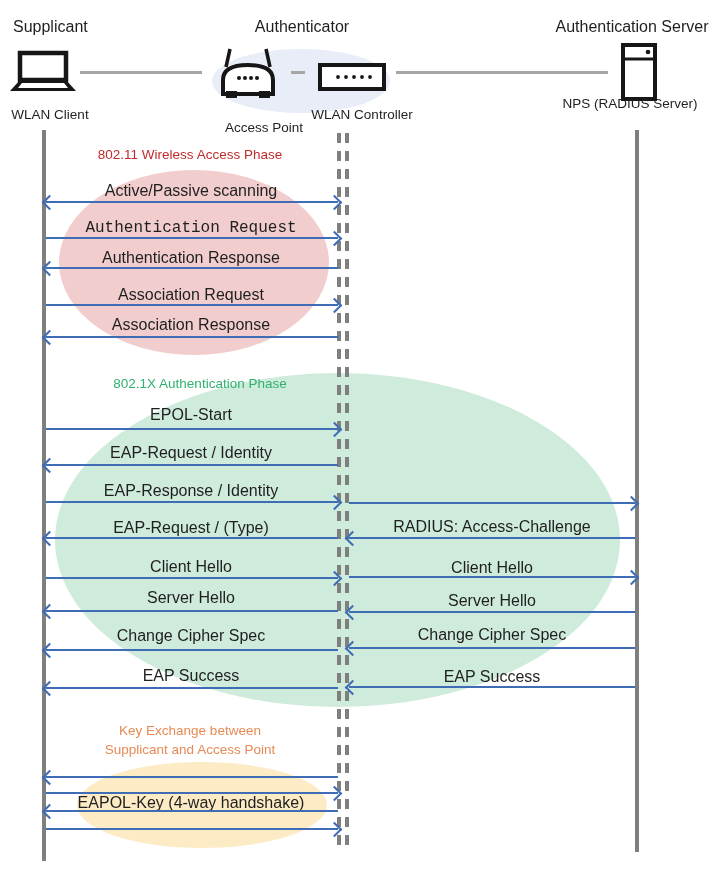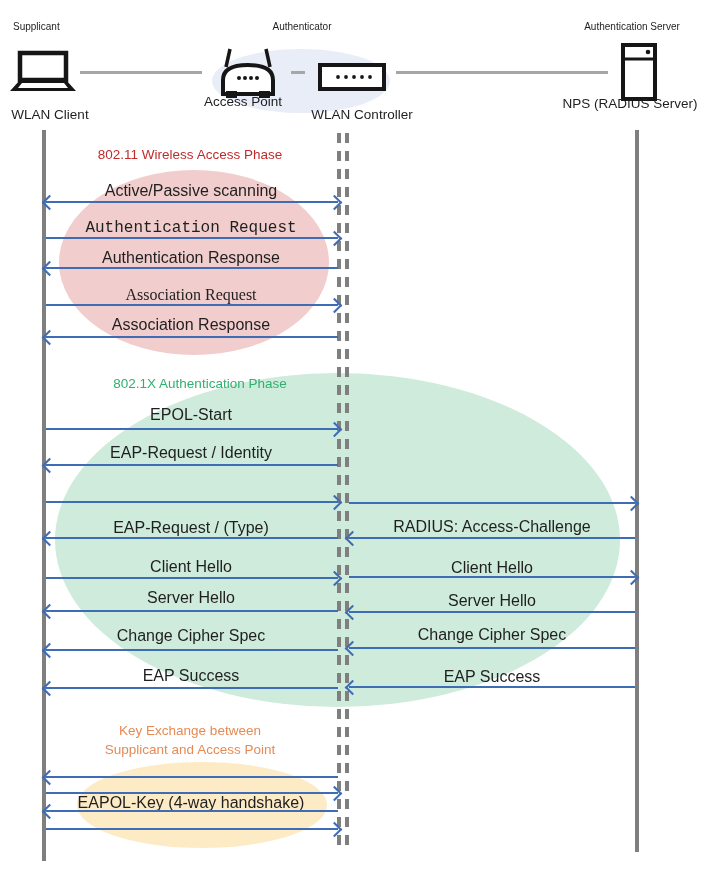--- a/index.html
+++ b/index.html
@@ -1,20 +1,20 @@
 <!DOCTYPE html>
 <html style="--arrow: #3E6CB5; --lifeline: #7F7F7F; --text: #1F1F1F; --phase1_fill: #F2CDCD; --phase1_title: #C02B2B; --phase2_fill: #CEEBDC; --phase2_title: #2FB16F; --phase3_fill: #FDEBC5; --phase3_title: #E78A54; --authenticator_fill: #E9EDF7;"><head>
 <meta charset="utf-8">
 <style>
   html,body{margin:0;padding:0;background:#fff;}
   .stage{position:relative;width:713px;height:875px;background:#ffffff;overflow:hidden;
          font-family:"Liberation Sans",sans-serif;color:#1f1f1f;}
   .txt{position:absolute;font-size:16px;line-height:16px;white-space:nowrap;}
   .ctr{text-align:center;}
-  .role{font-size:10px;}
+  .role{font-size:16px;}
   .cap{font-size:13.5px;}
   .ptitle{font-size:13.5px;}
   .ellipse{position:absolute;border-radius:50%;}
   .lifeline{position:absolute;width:4px;background:var(--lifeline);}
   .lifeline.dashed{background:repeating-linear-gradient(to bottom,var(--lifeline) 0 10px,transparent 10px 18px);}
   .conn{position:absolute;height:3px;background:#a6a6a6;}
   .arr{position:absolute;height:0;border-top:2.2px solid var(--arrow);}
   .arr i{position:absolute;display:block;width:9px;height:9px;}
   .arr i.r{right:-2px;top:-6.5px;border-top:2.4px solid var(--arrow);border-right:2.4px solid var(--arrow);transform:rotate(45deg);}
   .arr i.l{left:-2px;top:-6.5px;border-bottom:2.4px solid var(--arrow);border-left:2.4px solid var(--arrow);transform:rotate(45deg);}
@@ -62,21 +62,21 @@
     <circle cx="52" cy="14" r="1.9" fill="#161616"></circle>
   </svg>
 
   <svg class="icon" style="left:620px;top:43px;" width="38" height="58" viewBox="0 0 38 58">
     <rect x="3" y="2" width="32" height="54" fill="#ffffff" stroke="#161616" stroke-width="4"></rect>
     <line x1="3" y1="16" x2="35" y2="16" stroke="#161616" stroke-width="3"></line>
     <circle cx="28" cy="9" r="2.3" fill="#161616"></circle>
   </svg>
 
   <div class="txt cap ctr" style="left:0px;top:107px;width:100px;">WLAN Client</div>
-  <div class="txt cap ctr" style="left:183px;top:94px;width:120px;">Access Point</div>
+  <div class="txt cap ctr" style="left:183px;top:120px;width:120px;text-align:right;">Access Point</div>
   <div class="txt cap ctr" style="left:302px;top:107px;width:120px;">WLAN Controller</div>
   <div class="txt cap ctr" style="left:550px;top:96px;width:160px;">NPS (RADIUS Server)</div>
 
   <div class="ellipse" style="left:59px;top:170px;width:270px;height:185px;background:var(--phase1_fill);"></div>
   <div class="ellipse" style="left:55px;top:373px;width:565px;height:334px;background:var(--phase2_fill);"></div>
   <div class="ellipse" style="left:77px;top:762px;width:250px;height:86px;background:var(--phase3_fill);"></div>
 
   <div class="lifeline" style="left:42px;top:130px;height:731px;"></div>
   <div class="lifeline dashed" style="left:337px;top:133px;height:716px;"></div>
   <div class="lifeline dashed" style="left:345px;top:133px;height:716px;"></div>
@@ -96,40 +96,41 @@
   <div class="txt ctr" style="left:60px;top:220px;width:262px;font-family:Liberation Mono, monospace;">Authentication Request</div>
   <div class="arr" style="left:46px;top:237px;width:292px;">
       <i class="r"></i>
     </div>
 
   <div class="txt ctr" style="left:60px;top:250px;width:262px;">Authentication Response</div>
   <div class="arr" style="left:46px;top:267px;width:292px;">
       <i class="l"></i>
     </div>
 
-  <div class="txt ctr" style="left:60px;top:287px;width:262px;font-family:Liberation Serif, serif;">Association Request</div>
+  <div class="txt ctr" style="left:60px;top:287px;width:262px;">Association Request</div>
   <div class="arr" style="left:46px;top:304px;width:292px;">
       <i class="r"></i>
     </div>
 
   <div class="txt ctr" style="left:60px;top:317px;width:262px;">Association Response</div>
   <div class="arr" style="left:46px;top:336px;width:292px;">
       <i class="l"></i>
     </div>
 
   <div class="txt ctr" style="left:60px;top:407px;width:262px;">EPOL-Start</div>
   <div class="arr" style="left:46px;top:428px;width:292px;">
       <i class="r"></i>
     </div>
 
   <div class="txt ctr" style="left:60px;top:445px;width:262px;">EAP-Request / Identity</div>
   <div class="arr" style="left:46px;top:464px;width:292px;">
       <i class="l"></i>
     </div>
 
+  <div class="txt ctr" style="left:60px;top:483px;width:262px;">EAP-Response / Identity</div>
   <div class="arr" style="left:46px;top:501px;width:292px;">
       <i class="r"></i>
     </div>
 
   <div class="txt ctr" style="left:60px;top:520px;width:262px;">EAP-Request / (Type)</div>
   <div class="arr" style="left:46px;top:537px;width:292px;">
       <i class="l"></i>
     </div>
 
   <div class="txt ctr" style="left:60px;top:559px;width:262px;">Client Hello</div>

